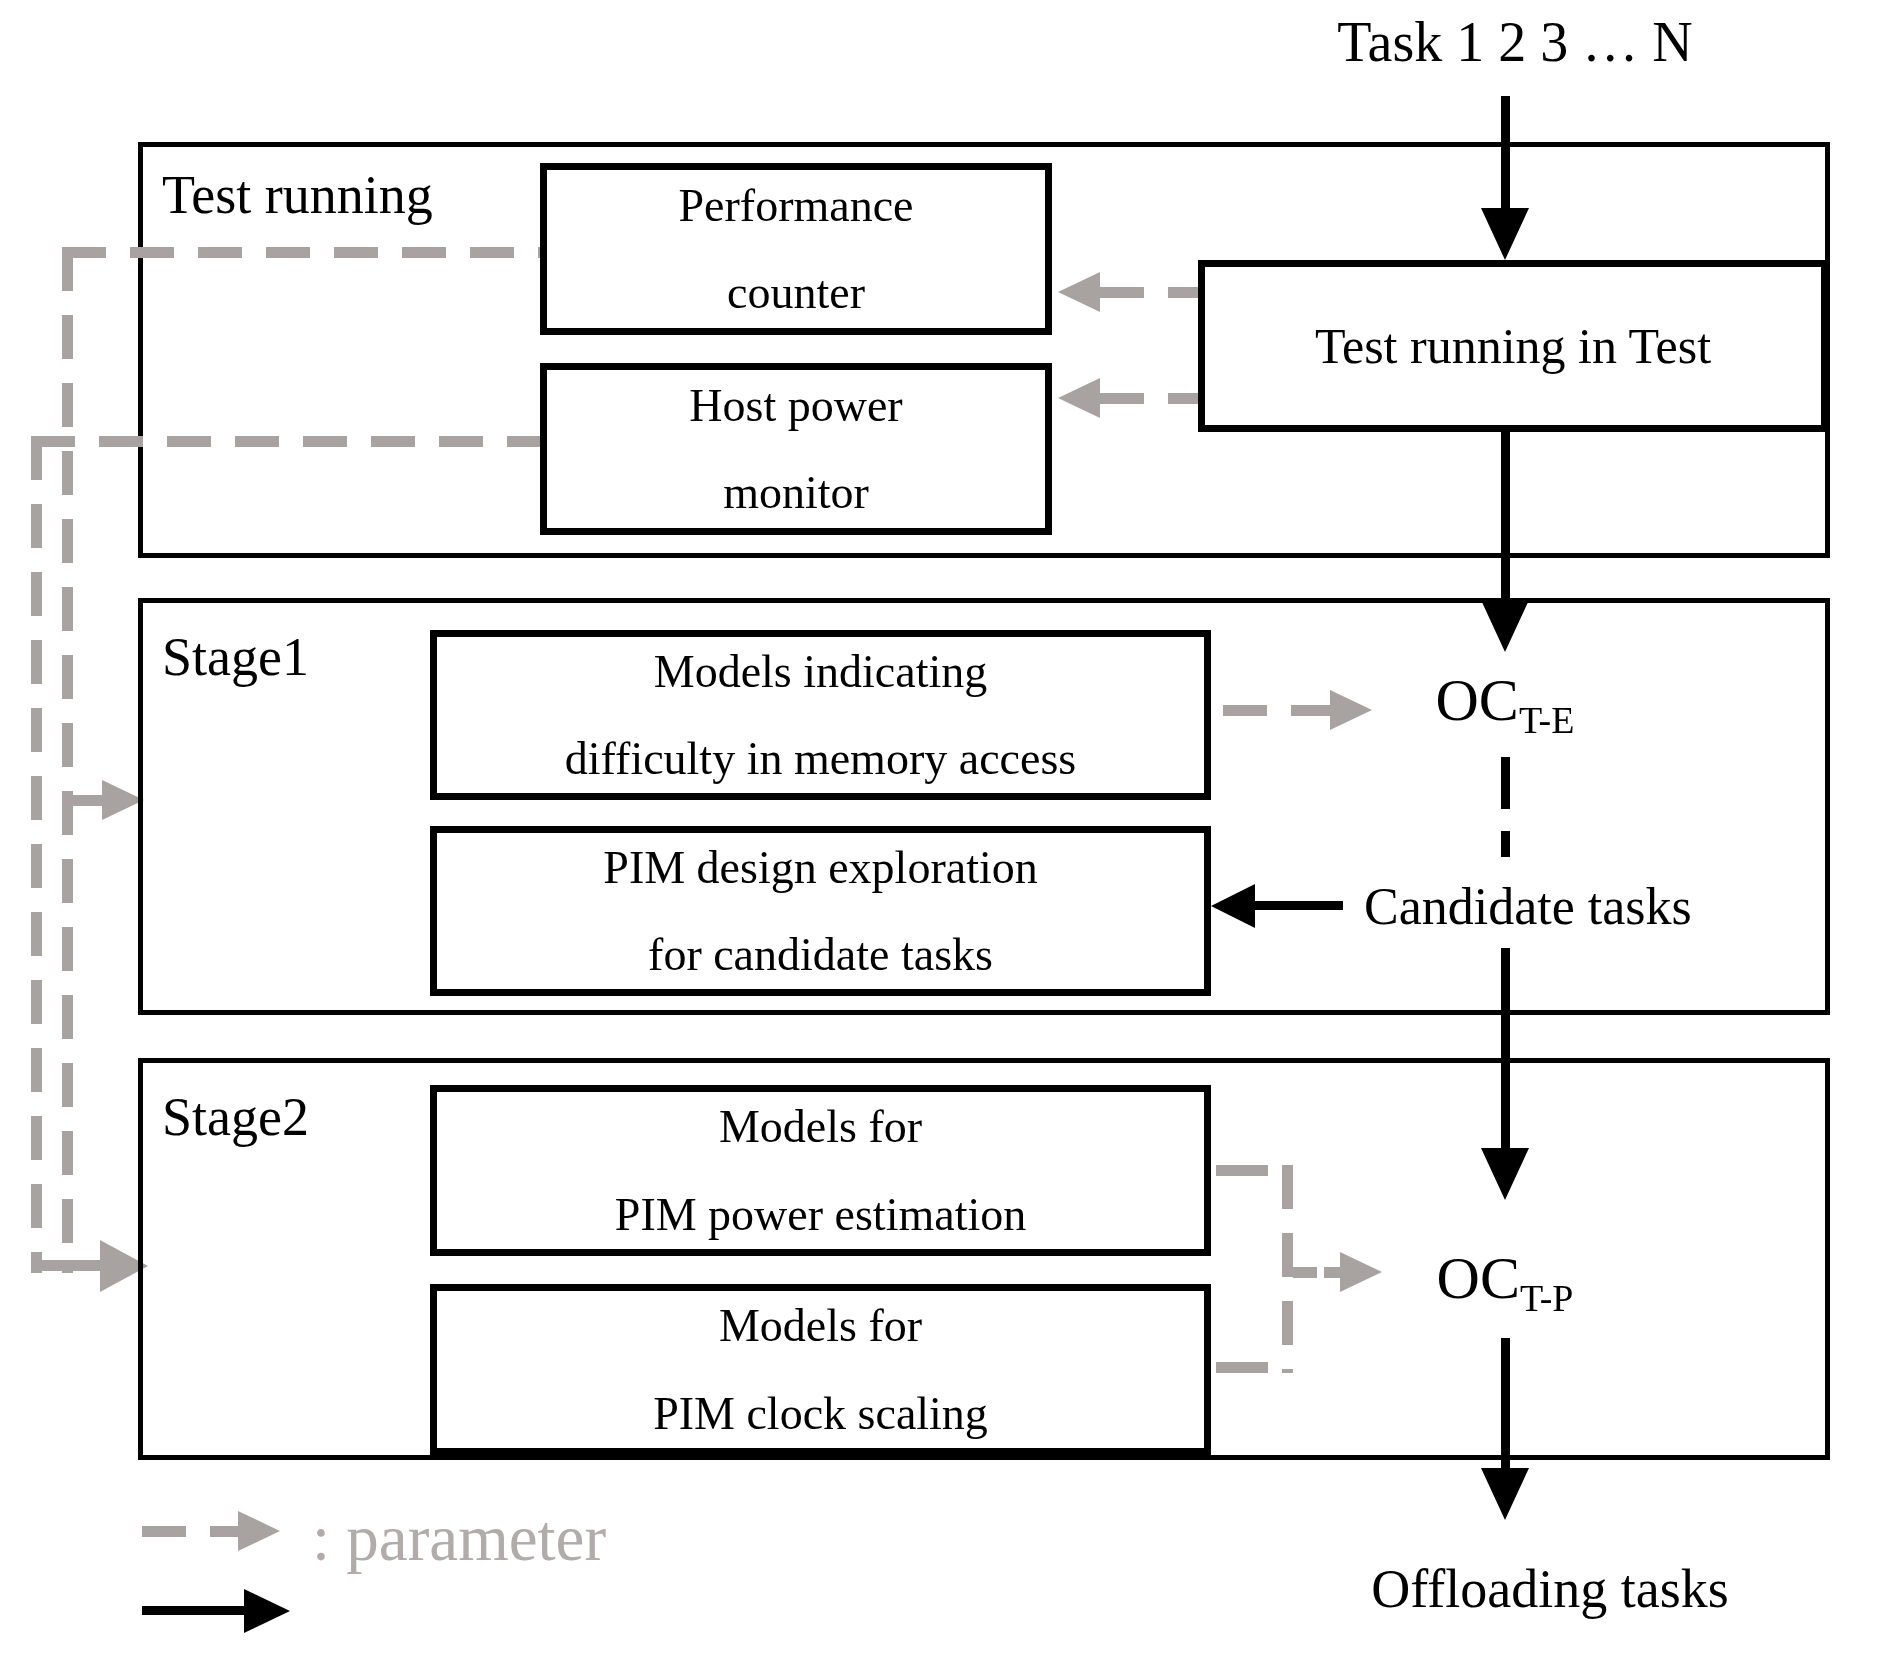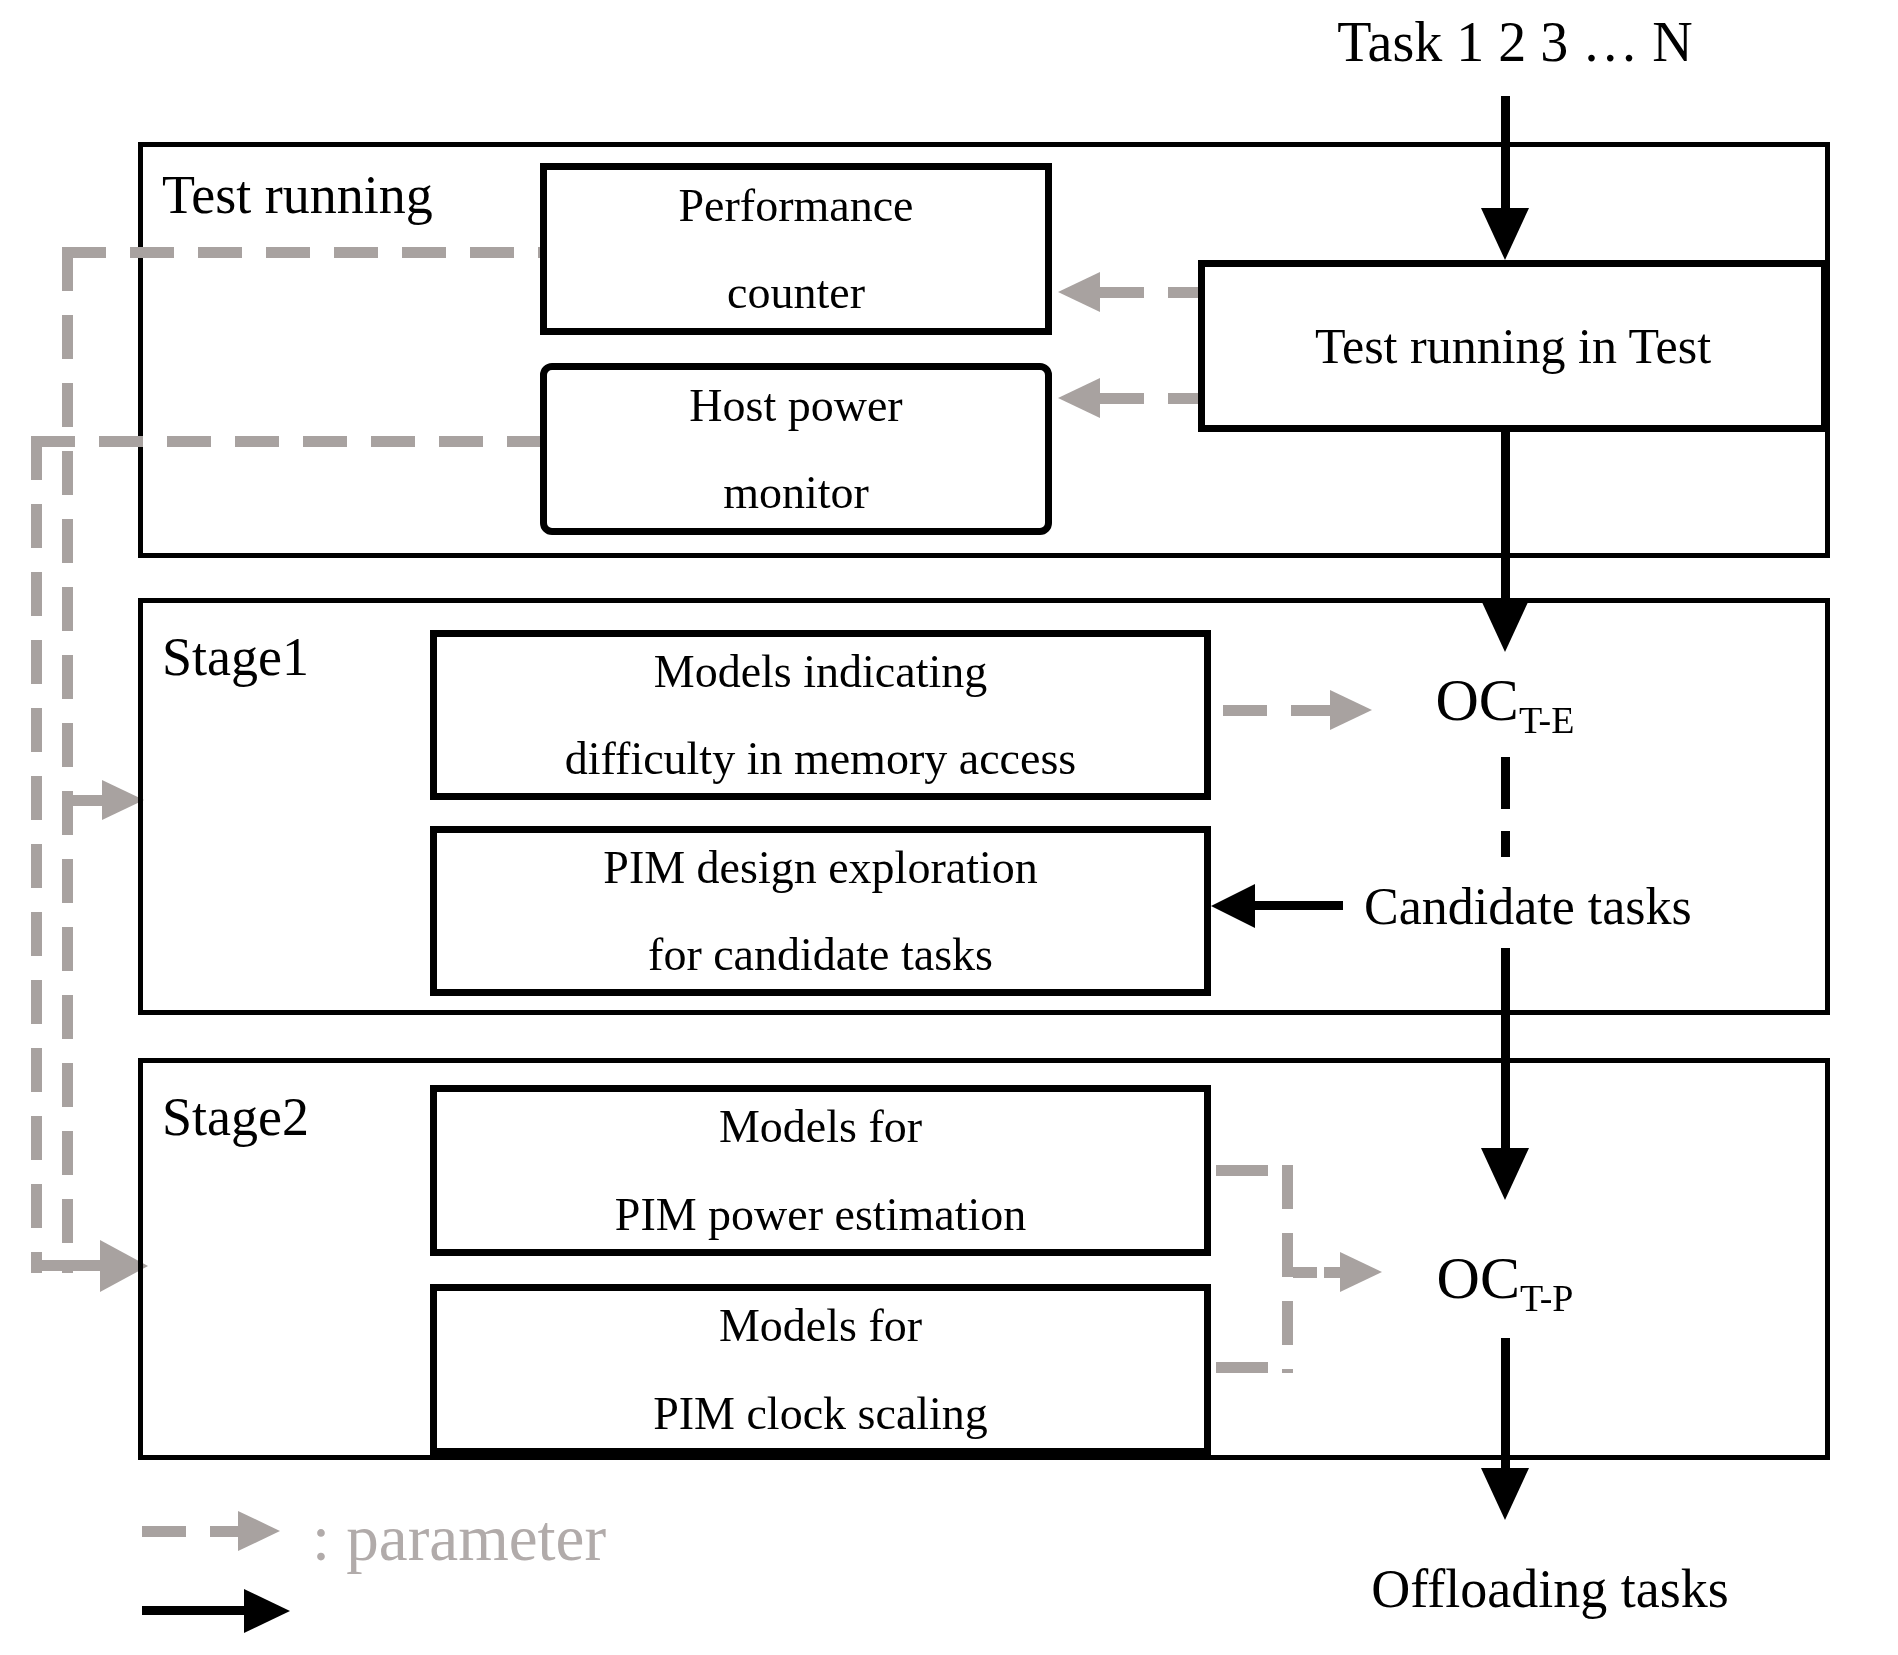--- a/index.html
+++ b/index.html
@@ -51,21 +51,21 @@
   <div class="ah ah-down-black" style="left:1481px;top:208px;"></div>
 
   <div class="container" style="left:138px;top:142px;width:1692px;height:416px;"></div>
   <div class="container-label" style="left:162px;top:168px;">Test running</div>
 
   <div class="box" style="left:540px;top:163px;width:512px;height:172px;">
     <div>Performance</div>
     <div>counter</div>
   </div>
 
-  <div class="box" style="left:540px;top:363px;width:512px;height:172px;border-radius:12px;">
+  <div class="box" style="left:540px;top:363px;width:512px;height:172px;">
     <div>Host power</div>
     <div>monitor</div>
   </div>
 
   <div class="box" style="left:1198px;top:260px;width:630px;height:172px;font-size:50px;">
     <div>Test running in Test</div>
   </div>
 
   <div class="gdash-h" style="left:1100px;top:287px;width:98px;"></div>
   <div class="ah ah-left-gray" style="left:1058px;top:272px;"></div>

